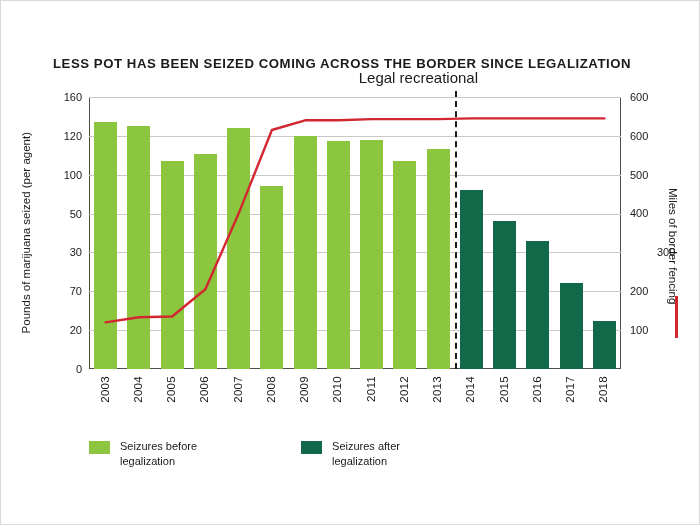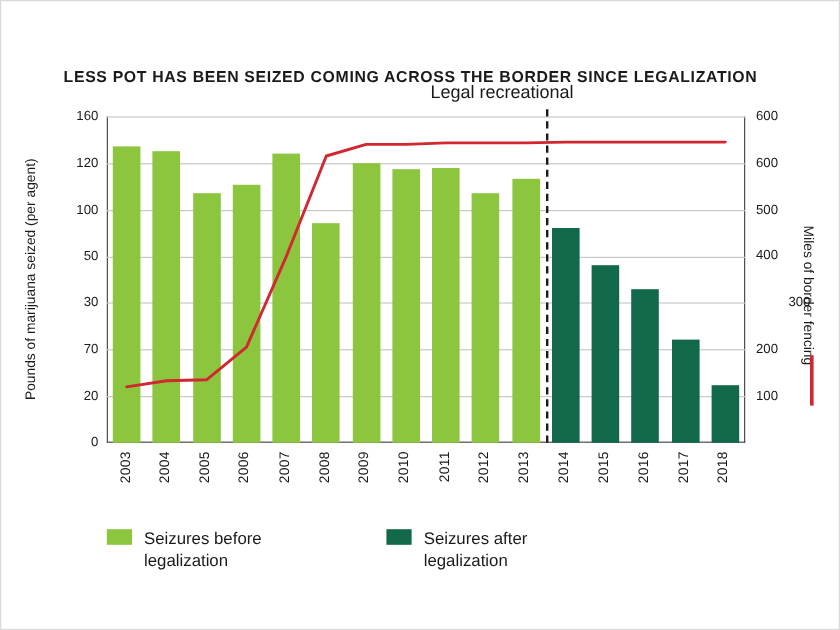--- a/index.html
+++ b/index.html
@@ -182,21 +182,21 @@
   }
   .legend-swatch {
     width: 21px;
     height: 13px;
     margin-top: 2px;
     flex: 0 0 auto;
   }
   .legend-swatch.before { background: #8cc63e; }
   .legend-swatch.after  { background: #12694a; }
   .legend-label {
-    font-size: 14px;
+    font-size: 11px;
     color: #1a1a1a;
     line-height: 1.35;
     max-width: 110px;
   }
 </style>
 </head>
 <body>
 
 <div id="frame">
 

